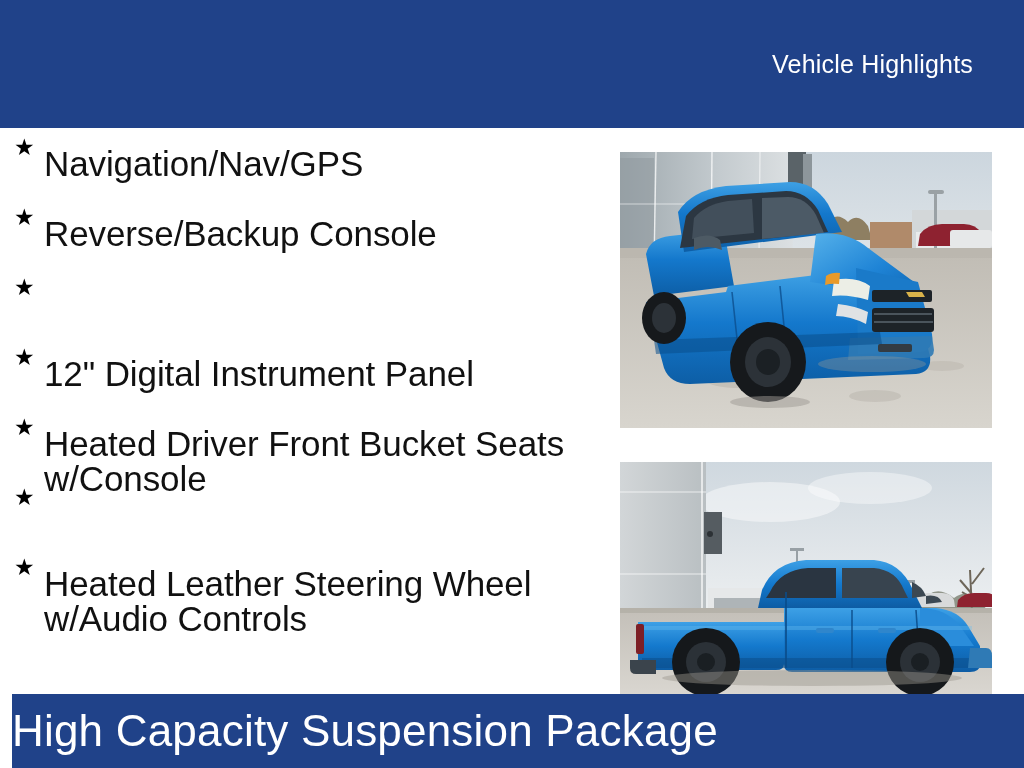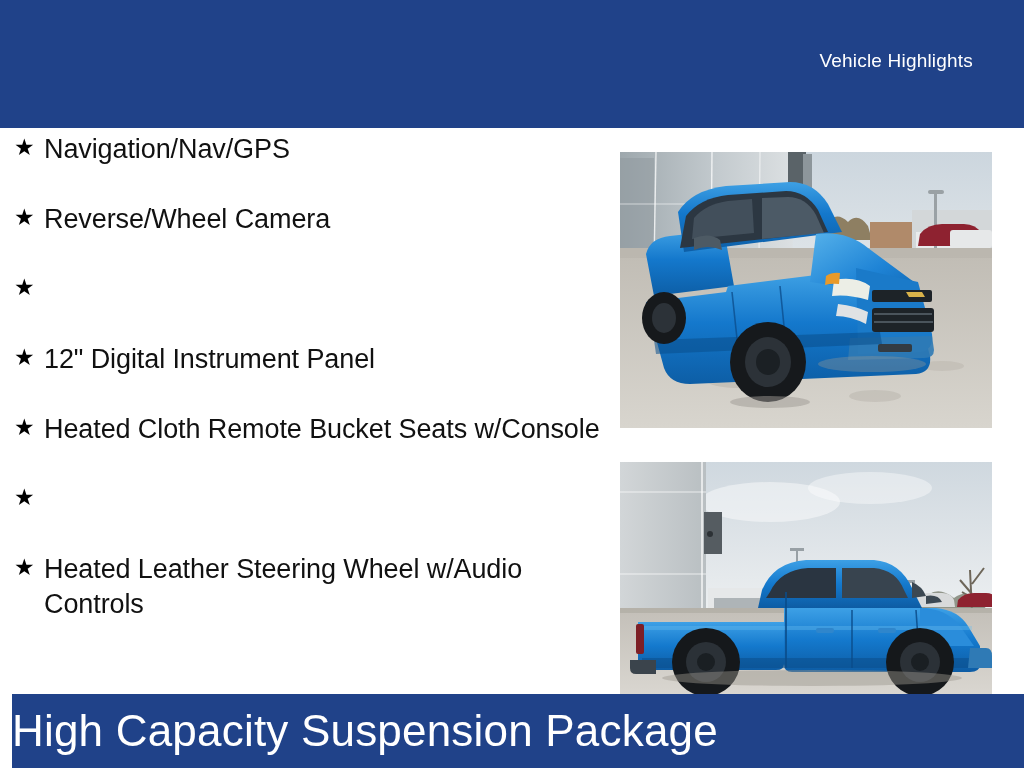--- a/index.html
+++ b/index.html
@@ -22,21 +22,21 @@
     top: 0;
     width: 1024px;
     height: 128px;
     background: #204289;
     box-sizing: border-box;
   }
   .header-title {
     position: absolute;
     right: 51px;
     top: 50px;
-    font-size: 19px;
+    font-size: 25px;
     color: #ffffff;
     letter-spacing: 0.2px;
     white-space: nowrap;
   }
 
   
   .content {
     position: absolute;
     left: 0;
     top: 128px;
@@ -66,24 +66,24 @@
   .bullet-star {
     flex: 0 0 auto;
     width: 30px;
     font-size: 23px;
     line-height: 39px;
     color: #000000;
     text-align: left;
   }
   .highlight-text {
     flex: 1 1 auto;
-    font-size: 27px;
+    font-size: 35px;
     line-height: 35px;
     color: #111111;
-    padding-top: 4px;
+    padding-top: 18px;
     letter-spacing: -0.1px;
   }
 
   
   .photo {
     position: absolute;
     overflow: hidden;
     background: #c9ced2;
   }
   .photo-top {
@@ -134,35 +134,35 @@
 
   <ul class="highlights-list">
 
     <li class="highlight-item">
       <span class="bullet-star">★</span>
       <span class="highlight-text">Navigation/Nav/GPS</span>
     </li>
 
     <li class="highlight-item">
       <span class="bullet-star">★</span>
-      <span class="highlight-text">Reverse/Wheel Camera</span>
+      <span class="highlight-text">Reverse/Backup Console</span>
     </li>
 
     <li class="highlight-item">
       <span class="bullet-star">★</span>
     </li>
 
     <li class="highlight-item">
       <span class="bullet-star">★</span>
       <span class="highlight-text">12" Digital Instrument Panel</span>
     </li>
 
     <li class="highlight-item">
       <span class="bullet-star">★</span>
-      <span class="highlight-text">Heated Cloth Remote Bucket Seats w/Console</span>
+      <span class="highlight-text">Heated Driver Front Bucket Seats w/Console</span>
     </li>
 
     <li class="highlight-item">
       <span class="bullet-star">★</span>
     </li>
 
     <li class="highlight-item">
       <span class="bullet-star">★</span>
       <span class="highlight-text">Heated Leather Steering Wheel w/Audio Controls</span>
     </li>

